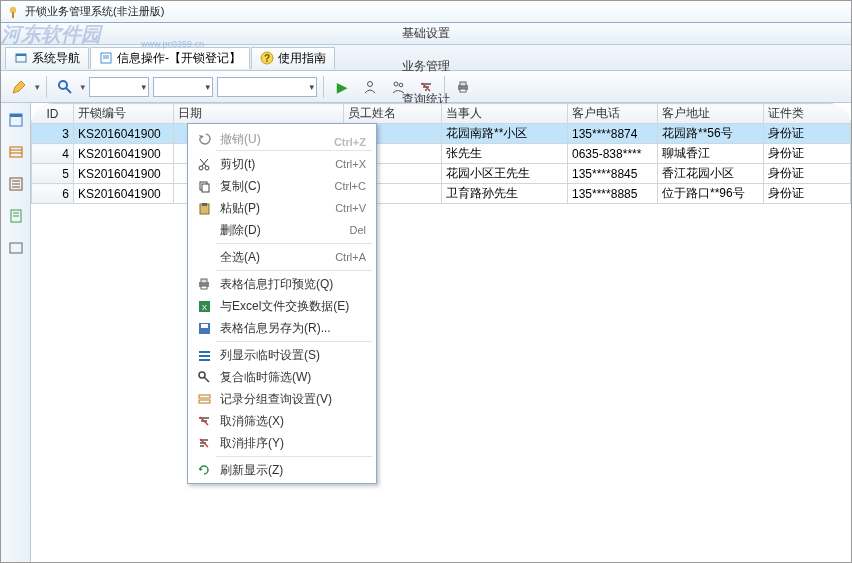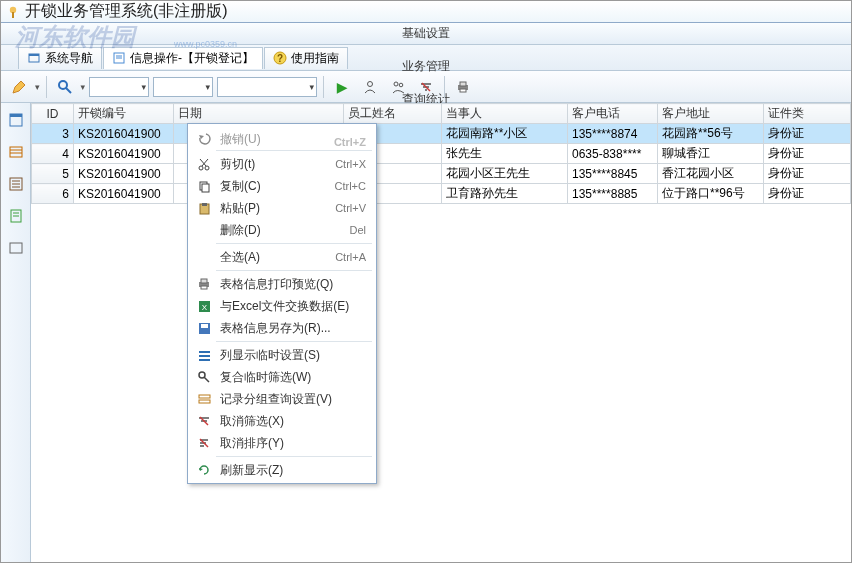--- a/index.html
+++ b/index.html
@@ -1,50 +1,50 @@
 <!DOCTYPE html>
 <html><head>
 <meta charset="utf-8">
 <style>
   * { box-sizing: border-box; margin: 0; padding: 0; }
   body { font-family: "Microsoft YaHei", SimSun, Arial, sans-serif; font-size: 12px; background: #fff; width: 852px; height: 563px; overflow: hidden; border: 1px solid #999; position: relative; }
 
   
   .title-bar { height: 22px; display: flex; align-items: center; padding: 0 4px; background: linear-gradient(#fff, #eef6fb); border-bottom: 1px solid #8faac9; }
   .title-icon { width: 16px; height: 16px; margin-right: 4px; display: inline-flex; align-items: center; justify-content: center; }
-  .title-text { font-size: 16px; color: #222; }
-  .watermark { position: absolute; left: 14px; top: 20px; font-size: 24px; font-weight: 700; color: rgba(40,80,160,0.25); font-style: italic; pointer-events: none; z-index: 50; }
-  .watermark-url { position: absolute; left: 140px; top: 38px; font-size: 9px; color: rgba(60,120,200,0.4); pointer-events: none; z-index: 50; margin-left: 33px; }
+  .title-text { font-size: 11px; color: #222; }
+  .watermark { position: absolute; left: 0; top: 20px; font-size: 20px; font-weight: 700; color: rgba(40,80,160,0.25); font-style: italic; pointer-events: none; z-index: 50; }
+  .watermark-url { position: absolute; left: 140px; top: 38px; font-size: 9px; color: rgba(60,120,200,0.4); pointer-events: none; z-index: 50; }
 
   
   .menu-bar { height: 22px; display: flex; align-items: center; padding: 0 4px; background: linear-gradient(#fafdff, #e5eef7); border-bottom: 1px solid #b8c9d8; gap: 12px; flex-direction: column; }
   .menu-item { font-size: 12px; color: #333; cursor: default; padding: 2px 2px; }
 
   
-  .doc-tabs { height: 26px; display: flex; align-items: center; background: linear-gradient(#f2f7fc,#e6eef6); border-bottom: 1px solid #b8c9d8; padding: 0 17px; gap: 1px; }
+  .doc-tabs { height: 26px; display: flex; align-items: center; background: linear-gradient(#f2f7fc,#e6eef6); border-bottom: 1px solid #b8c9d8; padding: 0 4px; gap: 1px; }
   .doc-tab { height: 22px; display: flex; align-items: center; gap: 4px; padding: 0 8px; border: 1px solid #b8c9d8; border-bottom: none; background: linear-gradient(#fefefe,#ecf2f8); font-size: 12px; }
   .doc-tab.active { background: #fff; }
   .tab-icon { width: 14px; height: 14px; display:inline-flex; align-items:center; justify-content:center; }
 
   
   .toolbar { height: 32px; display:flex; align-items:center; gap:4px; padding: 0 6px; background: linear-gradient(#fcfdff,#e8eff6); border-bottom: 1px solid #b8c9d8; }
   .tbtn { width: 24px; height: 24px; display:inline-flex; align-items:center; justify-content:center; border:1px solid transparent; border-radius:2px; position:relative; }
   .tsep { width:1px; height:22px; background:#c0ccd7; margin:0 2px; }
   .drop { width: 60px; height:20px; border:1px solid #9fb6cb; background:#fff; display:flex; align-items:center; justify-content:flex-end; padding:0 2px; }
   .drop.long { width:100px; }
   .drop .chev { font-size:9px; color:#444; }
   .play-btn { color:#2a9e2a; font-size:14px;}
 
   
   .main { display:flex; height: calc(563px - 22px - 22px - 26px - 32px - 1px); }
   .sidebar { width:30px; border-right:1px solid #b8c9d8; background:linear-gradient(to right,#f3f8fd,#e8f0f8); display:flex; flex-direction:column; align-items:center; padding-top:8px; gap:14px; }
   .side-ico { width:18px; height:18px; display:flex; align-items:center; justify-content:center; }
 
   
-  .grid-wrap { flex:1; overflow:hidden; background:#fff; position:relative; }
+  .grid-wrap { flex:1; overflow:hidden; background:#fff; position:relative;border-radius:22px; }
   table { border-collapse:collapse; width: 100%; table-layout: fixed; }
   th, td { border:1px solid #cfd6dc; padding:1px 4px; font-size:12px; height:16px; text-align:left; white-space:nowrap; overflow:hidden; }
   th { background: linear-gradient(#fbfcfd,#eef2f6); font-weight: normal; color:#333; height:18px; }
   .id-col { width:42px; text-align:center; }
   td.id { text-align:right; padding-right:4px; background: linear-gradient(#fbfcfd,#eef2f6);}
   tr.sel td { background:#c2e4fb; }
   tr.sel td.id { background:#c2e4fb; }
 
   
   .ctx { position:absolute; left:186px; top:122px; width:190px; background:#fff; border:1px solid #8faac9; box-shadow:2px 2px 4px rgba(0,0,0,0.25); z-index:100; padding:2px; }

